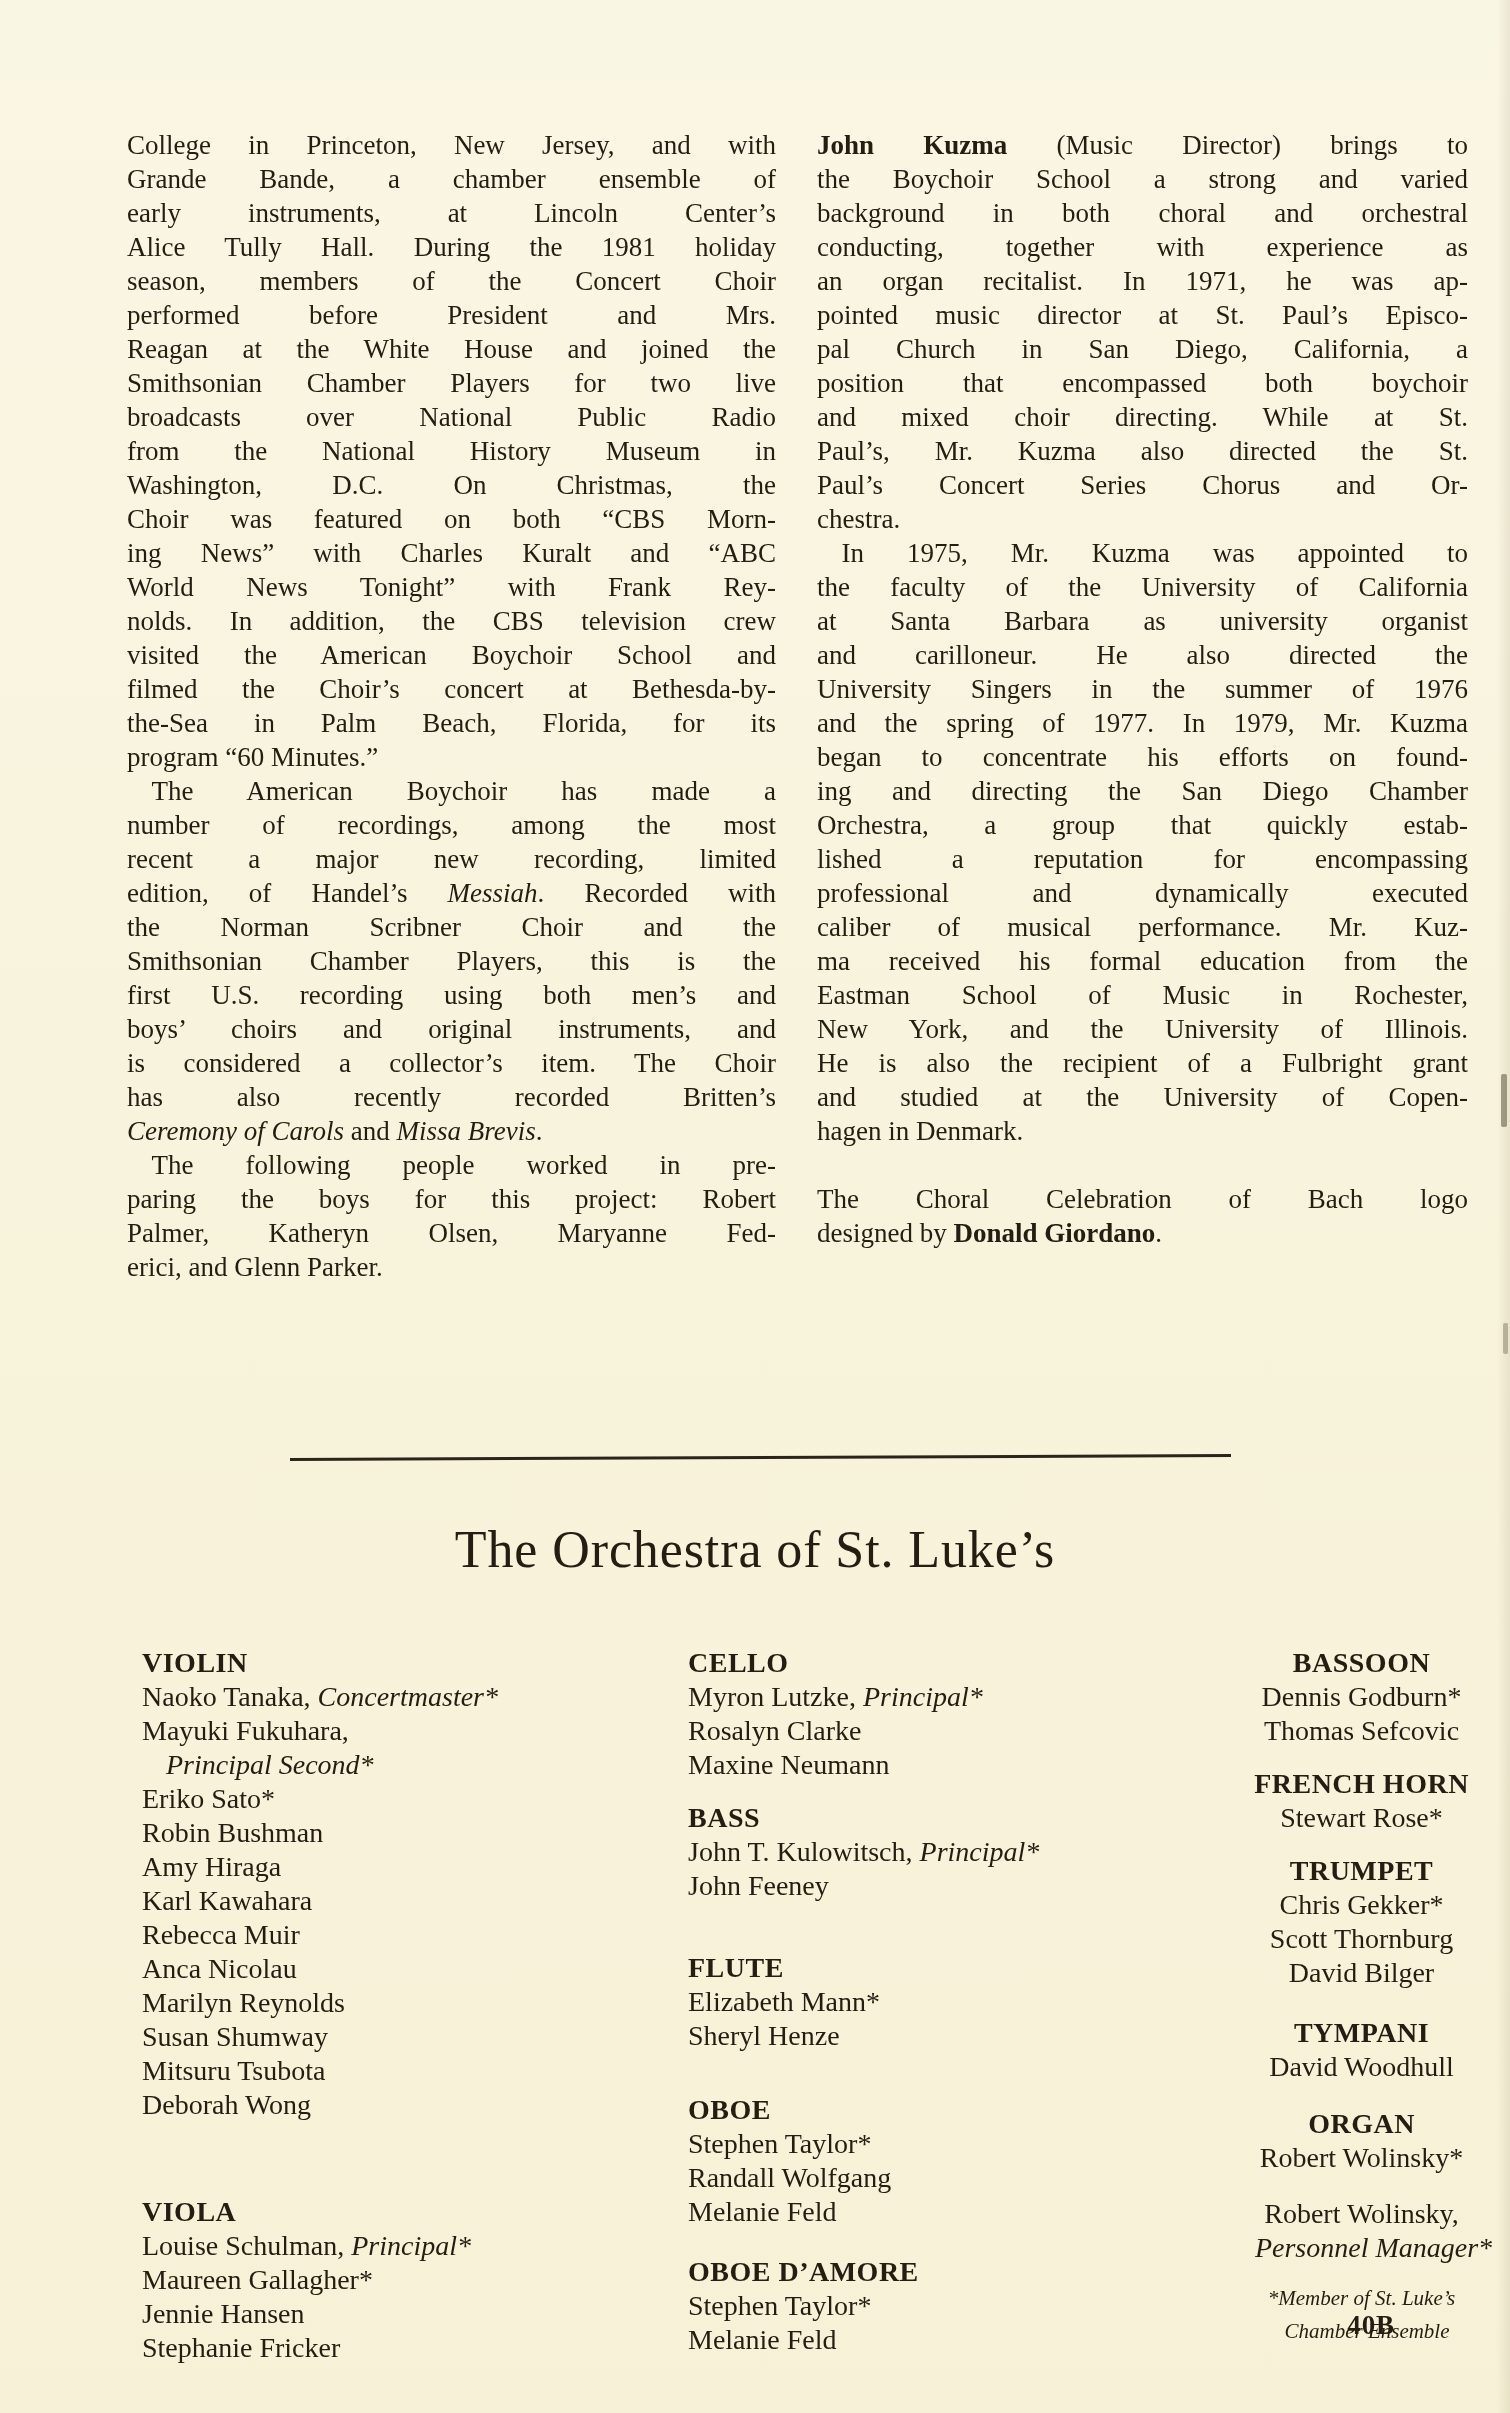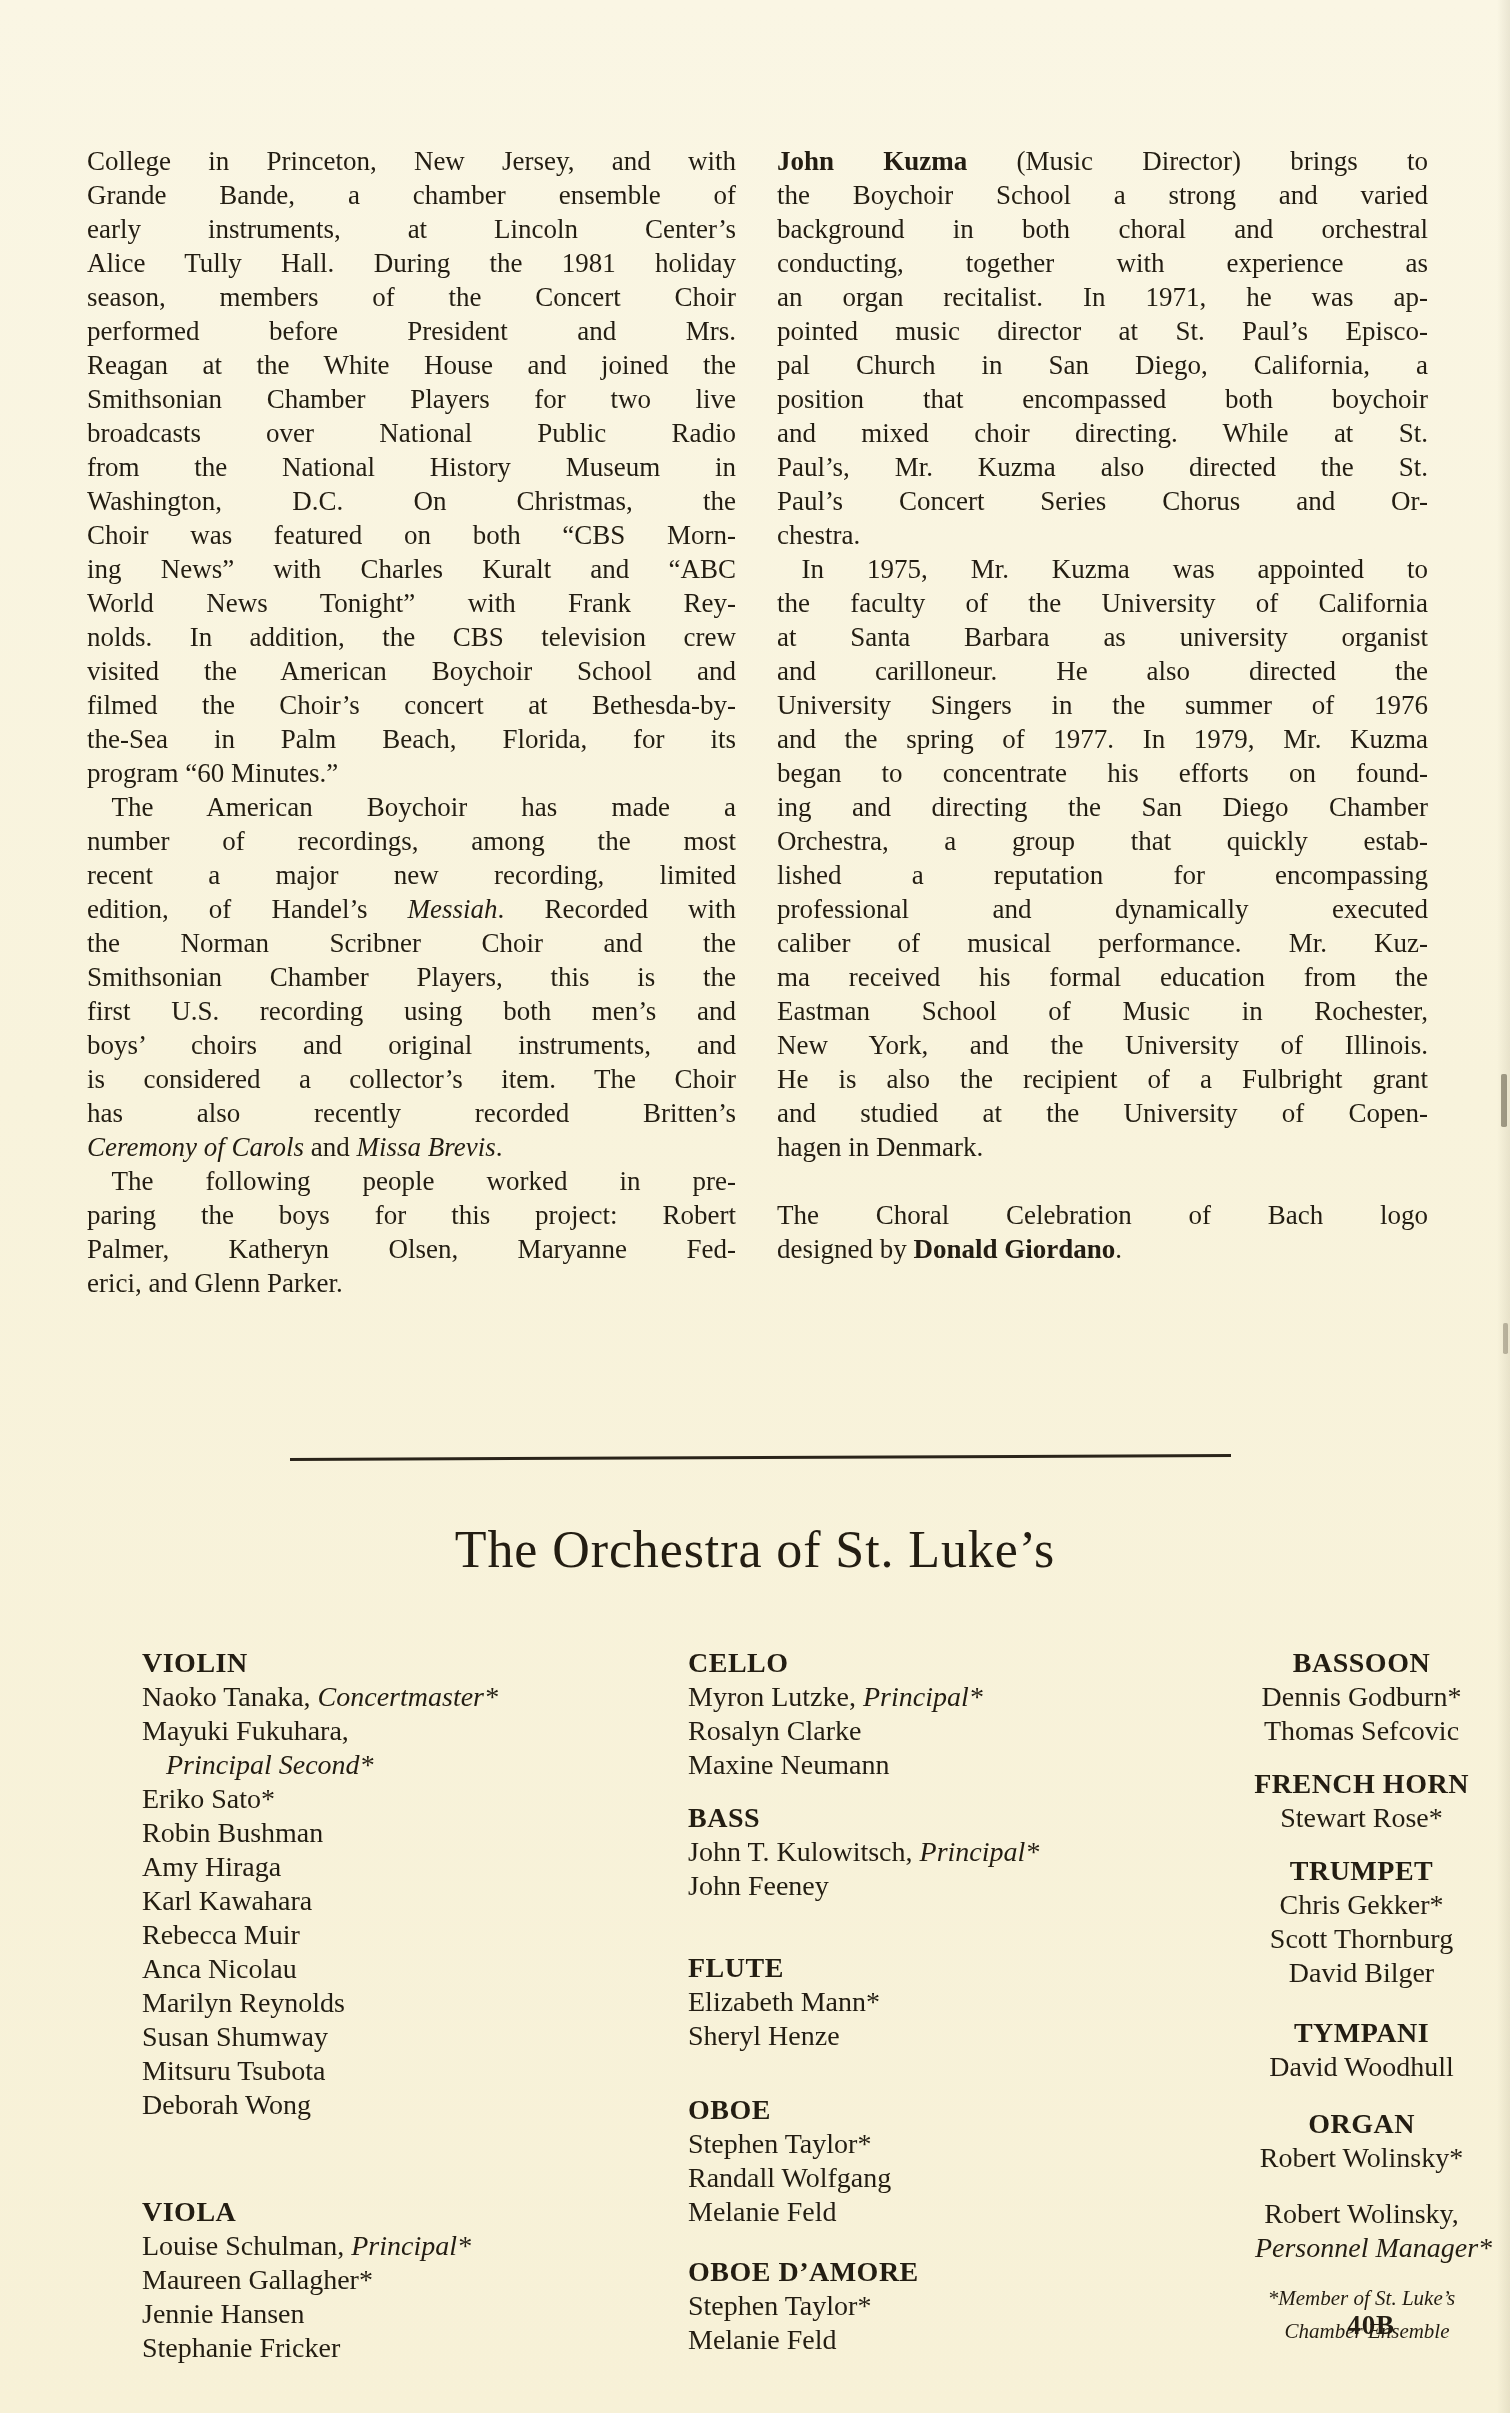--- a/index.html
+++ b/index.html
@@ -8,21 +8,21 @@
         background:linear-gradient(180deg,#faf6e4 0%,#f8f3dc 45%,#f7f1d7 100%);
         color:#231d12;}
   
   .scan-edge{position:absolute;top:0;right:0;width:12.8px;height:100%;
         background:linear-gradient(to right,rgba(90,80,50,0) 0%,rgba(90,80,50,0.10) 100%);}
   .speck{position:absolute;background:#3a3322;border-radius:1.8px;}
   .speck.s1{left:1501px;top:1074px;width:5.5px;height:53px;opacity:.45;}
   .speck.s2{left:1503px;top:1323px;width:4.6px;height:31px;opacity:.30;}
 
   
-  .col{position:absolute;top:144px;font-size:27px;line-height:34px;}
+  .col{position:absolute;top:128px;font-size:27px;line-height:34px;margin-left:40px;}
   .para{margin:0;}
   .para.gap{margin-top:34px;}
   .tline{text-align:justify;text-align-last:justify;}
   .tline.plast{text-align-last:auto;}
   .para.ind .tline:first-child{text-indent:24.6px;}
 
   
   .rule{position:absolute;left:290px;top:1456px;width:941px;height:2.7px;
         background:#2a241a;transform:rotate(-0.25deg);}
   .orch-heading{position:absolute;left:0;top:1520px;width:1510px;margin:0;

